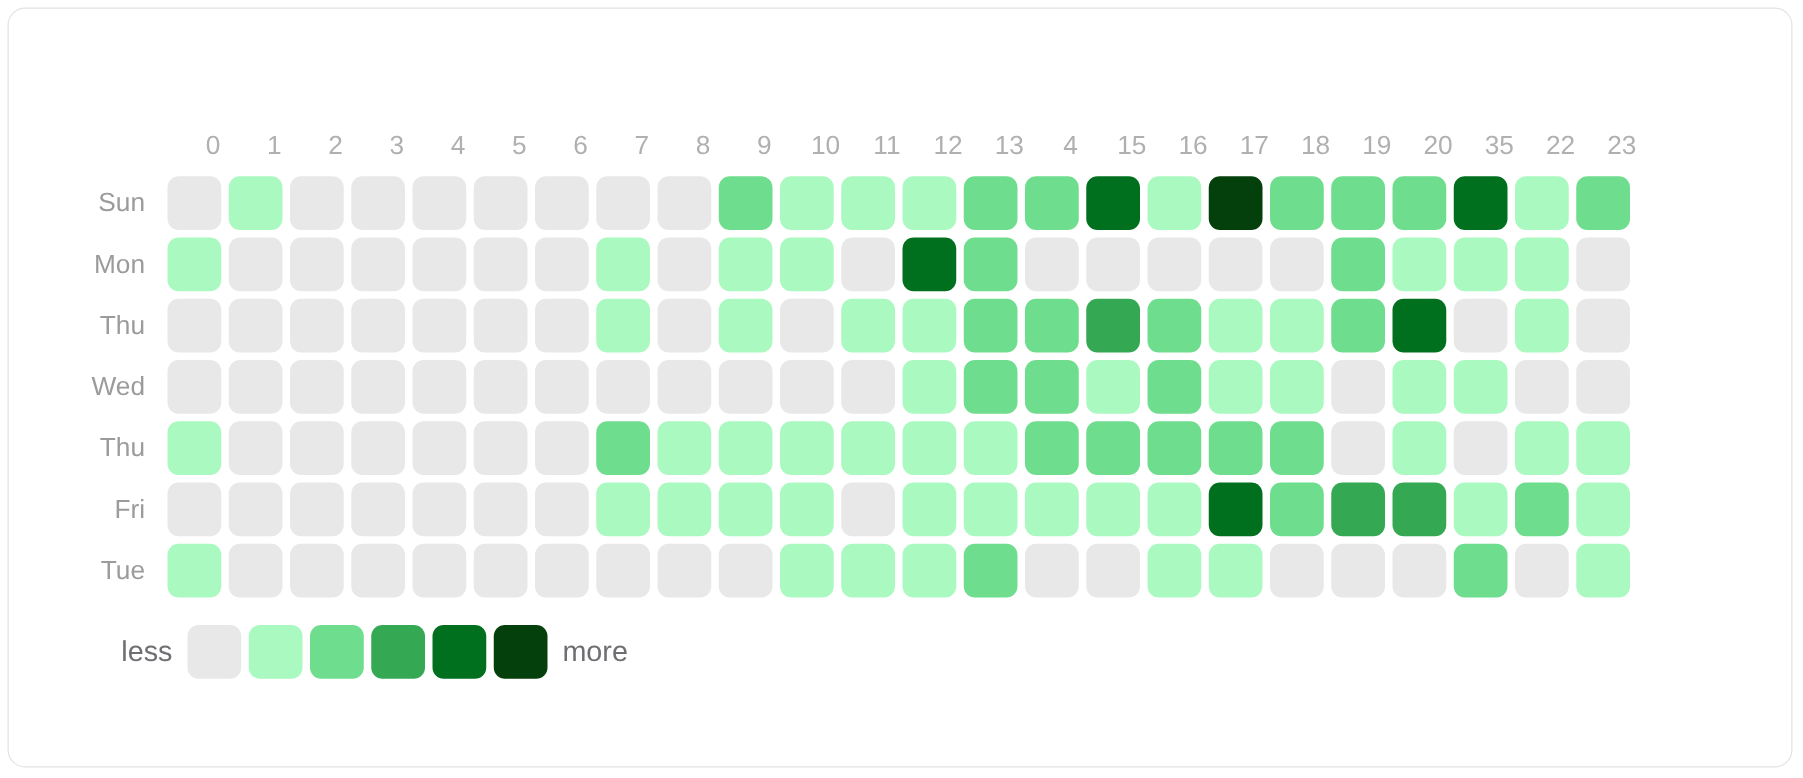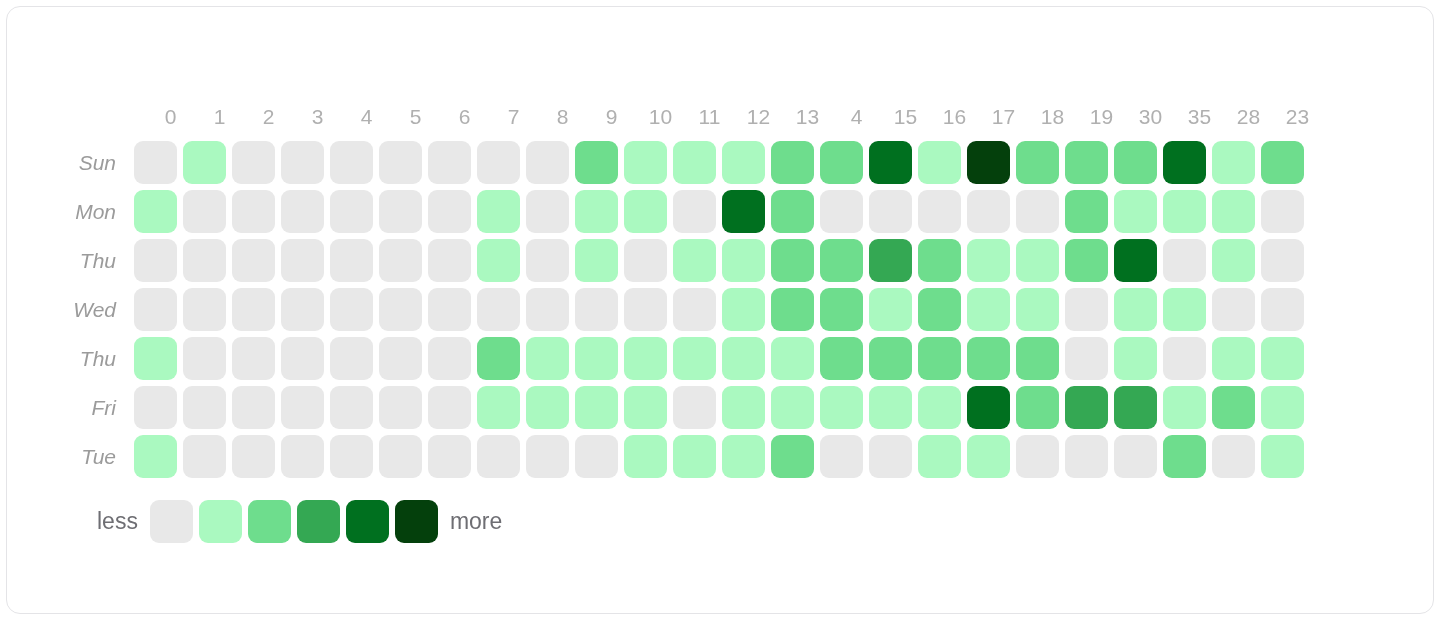--- a/index.html
+++ b/index.html
@@ -44,21 +44,20 @@
   }
   .hour-label {
     width: 49px;
     text-align: center;
     font-size: 21px;
     color: #b0b0b0;
     line-height: 30px;
   }
   .grid-rows {
     margin-top: 6px;
-    font-style: italic;
   }
   .grid-row {
     display: flex;
     align-items: center;
     height: 49px;
   }
   .day-label {
     width: 124px;
     padding-right: 15px;
     text-align: right;
@@ -119,23 +118,23 @@
         <div class="hour-label">10</div>
         <div class="hour-label">11</div>
         <div class="hour-label">12</div>
         <div class="hour-label">13</div>
         <div class="hour-label">4</div>
         <div class="hour-label">15</div>
         <div class="hour-label">16</div>
         <div class="hour-label">17</div>
         <div class="hour-label">18</div>
         <div class="hour-label">19</div>
-        <div class="hour-label">30</div>
+        <div class="hour-label">20</div>
         <div class="hour-label">35</div>
-        <div class="hour-label">28</div>
+        <div class="hour-label">22</div>
         <div class="hour-label">23</div>
       </div>
 
     <div class="grid-rows">
         <div class="grid-row">
           <div class="day-label">Sun</div>
           <div class="cells">
             <div class="cell" style="background: rgb(232, 232, 232);"></div>
             <div class="cell" style="background: rgb(170, 249, 192);"></div>
             <div class="cell" style="background: rgb(232, 232, 232);"></div>

